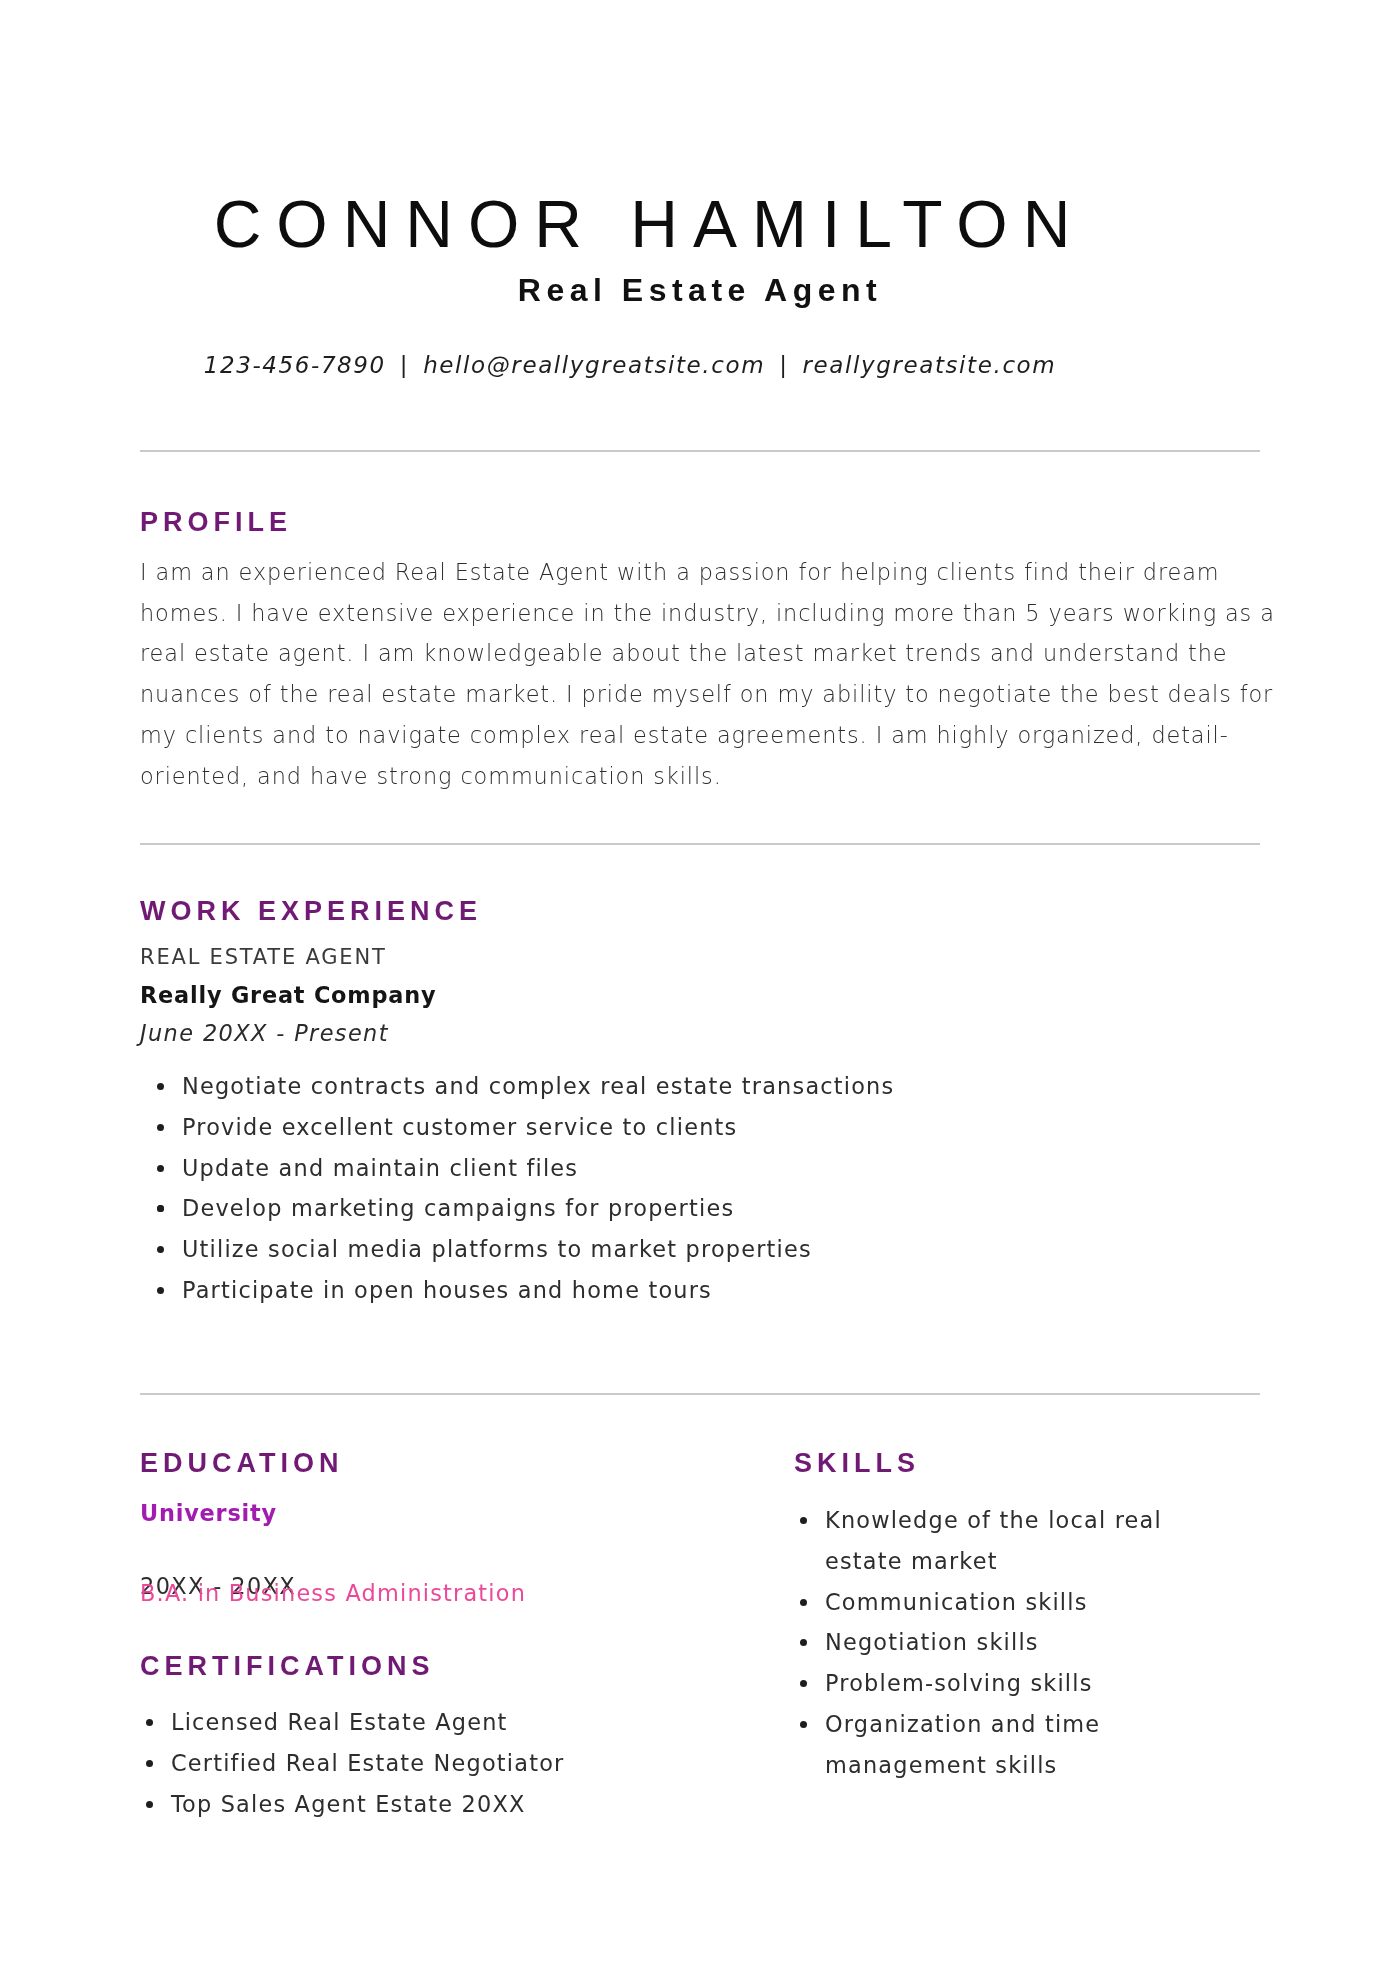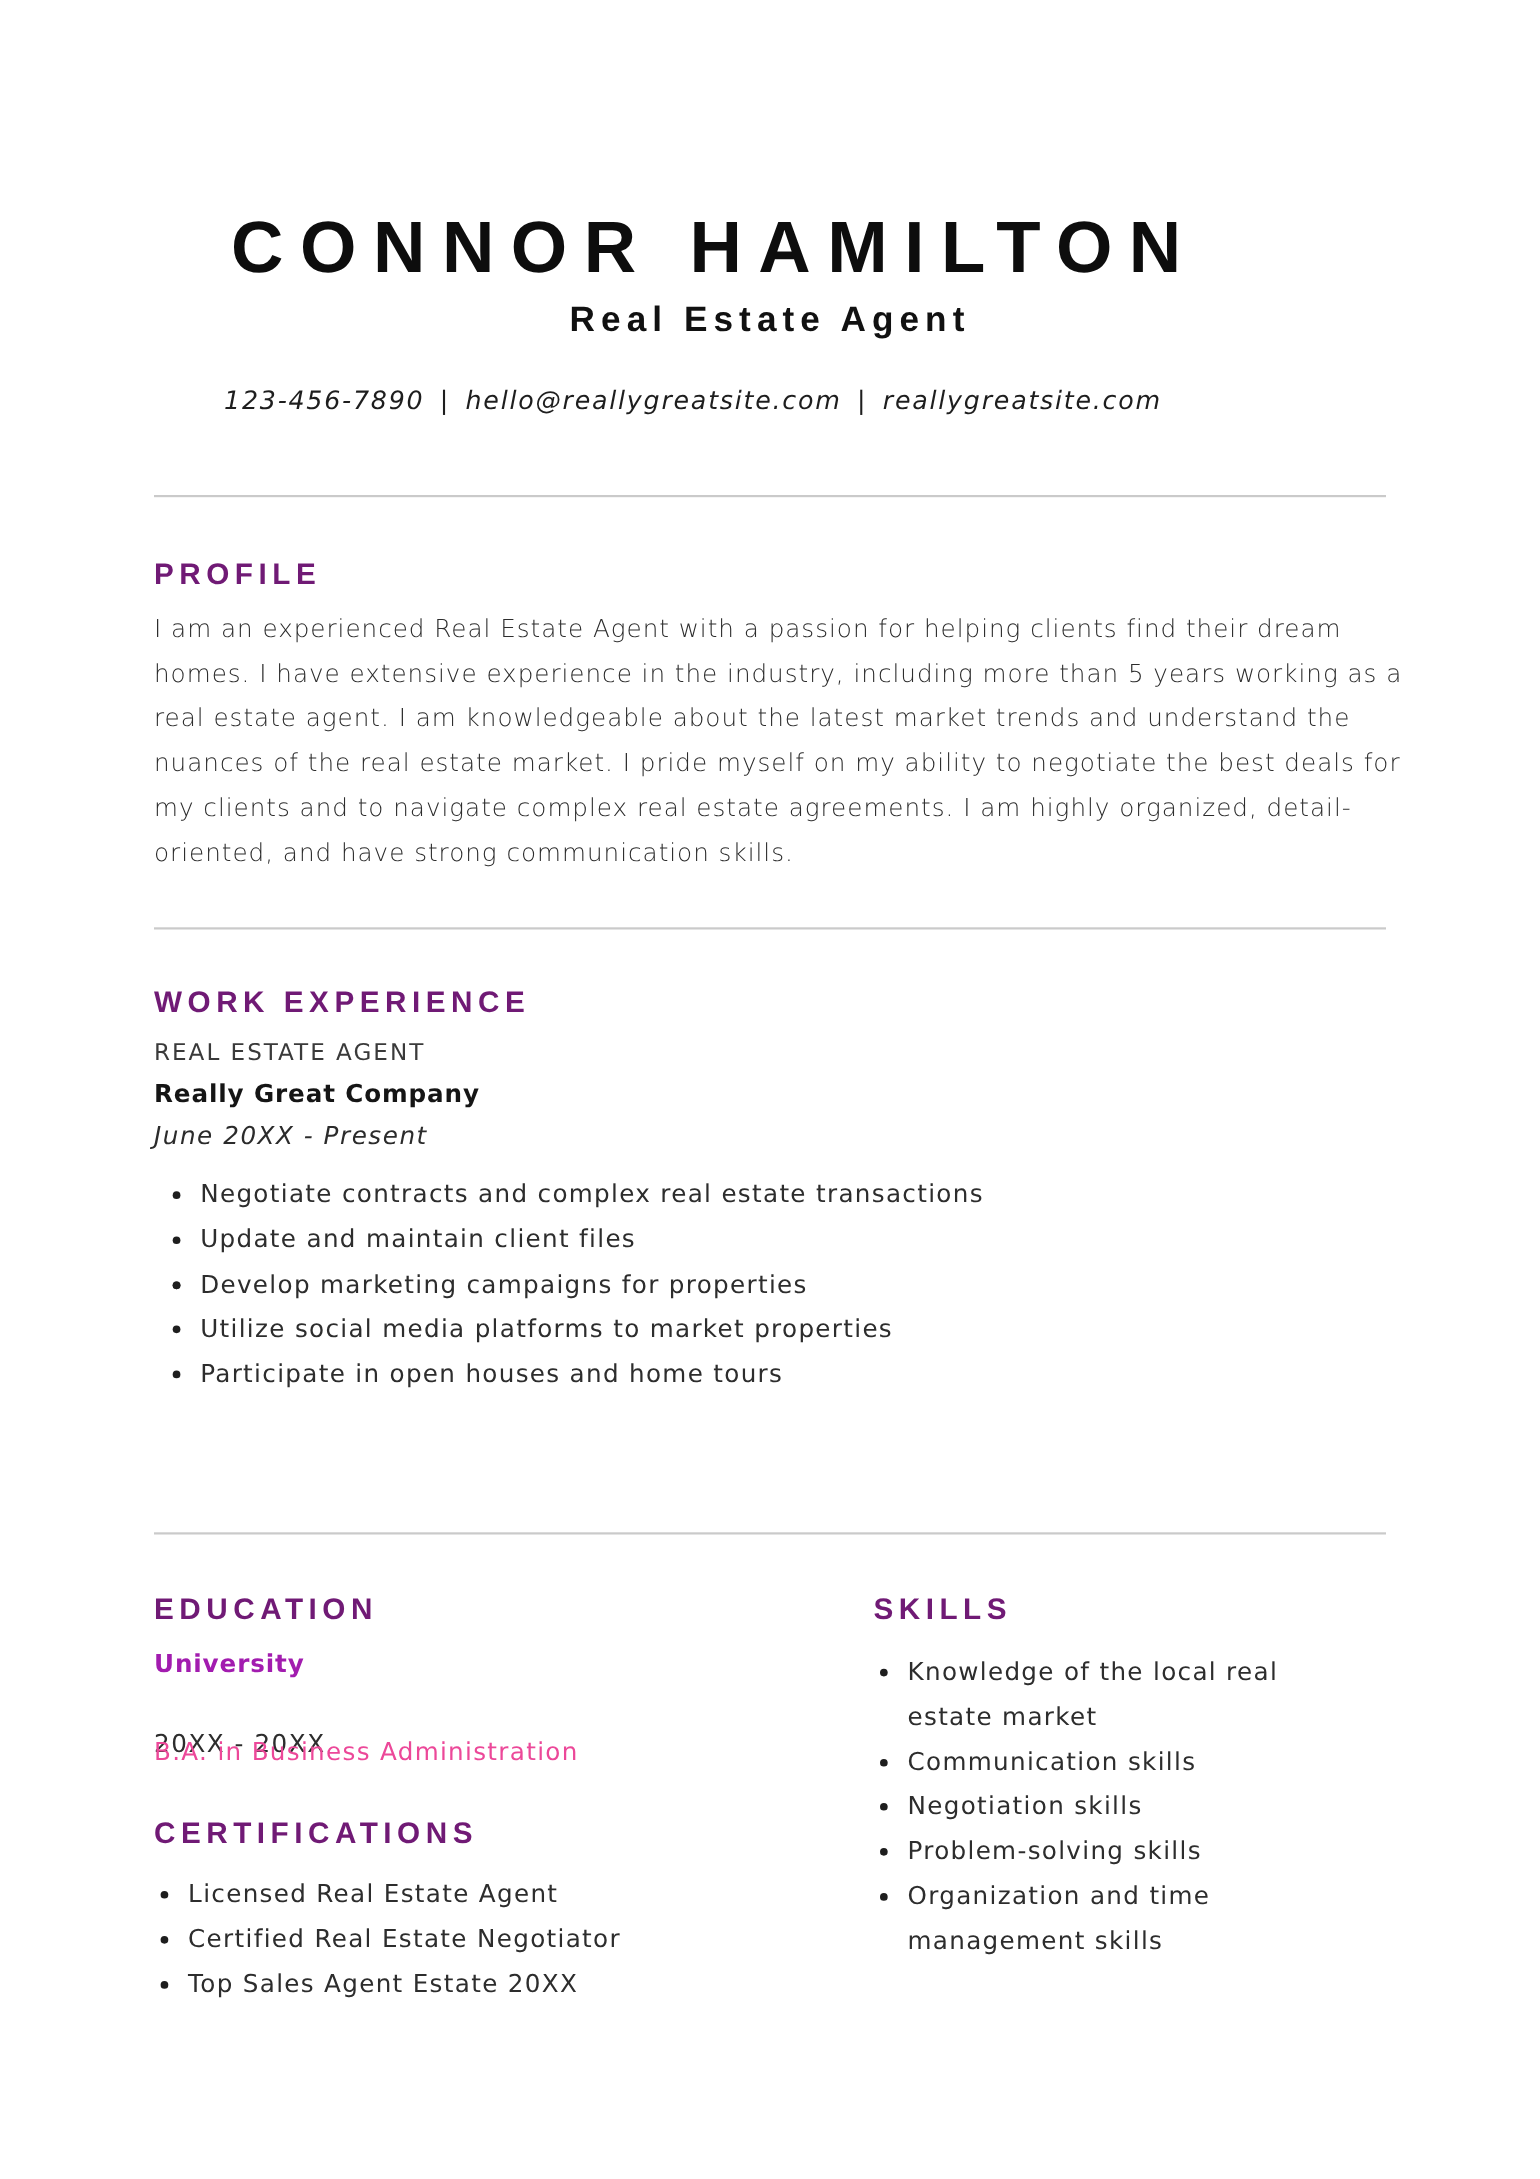--- a/index.html
+++ b/index.html
@@ -16,21 +16,21 @@
     color: #2b2b2b;
   }
   .abs { position: absolute; }
 
   
   .name {
     left: 0; width: 1284px;
     top: 186px;
     text-align: center;
     font-family: "Liberation Sans", "DejaVu Sans", sans-serif;
-    font-weight: 700;
+    font-weight: 400;
     font-size: 66px;
     line-height: 76px;
     letter-spacing: 15px;
     color: #0d0d0d;
     padding-left: 15px;
     box-sizing: border-box;
   }
   .subtitle {
     left: 0; width: 1400px;
     top: 270px;
@@ -175,20 +175,21 @@
 
 <div class="abs rule" style="top:843px;"></div>
 
 <h2 class="abs section-title" style="left:140px; top:895px;">WORK EXPERIENCE</h2>
 <div class="abs job-title">REAL ESTATE AGENT</div>
 <div class="abs company">Really Great Company</div>
 <div class="abs dates">June 20XX - Present</div>
 
 <ul class="abs bullets work-list">
   <li><span class="dot"></span><span>Negotiate contracts and complex real estate transactions</span></li>
+  <li><span class="dot"></span><span>Provide excellent customer service to clients</span></li>
   <li><span class="dot"></span><span>Update and maintain client files</span></li>
   <li><span class="dot"></span></li>
   <li><span class="dot"></span><span>Develop marketing campaigns for properties</span></li>
   <li><span class="dot"></span><span>Utilize social media platforms to market properties</span></li>
   <li><span class="dot"></span><span>Participate in open houses and home tours</span></li>
 </ul>
 
 <div class="abs rule" style="top:1393px;"></div>
 
 <h2 class="abs section-title edu-title">EDUCATION</h2>

